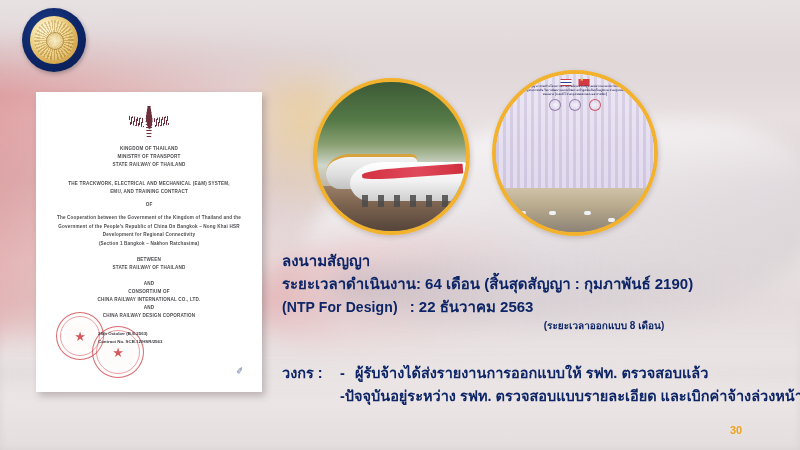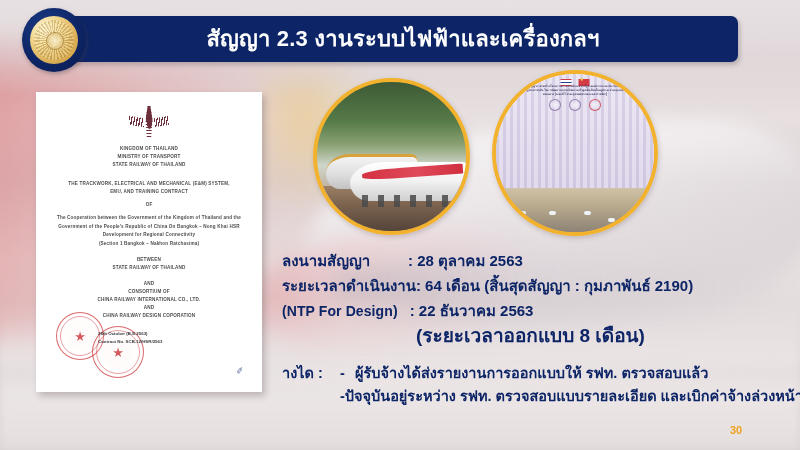--- a/index.html
+++ b/index.html
@@ -429,25 +429,26 @@
     color: #0d2566;
     font-weight: bold;
   }
   .info-row {
     display: flex;
     align-items: baseline;
     font-size: 15px;
     line-height: 1.52;
     white-space: nowrap;
   }
-  .info-row .lbl { min-width: 126px; display: inline-block; font-family: Liberation Mono, monospace; }
+  .info-row .lbl { min-width: 126px; display: inline-block; }
   .info-row .val { }
   .info-row.sub {
     padding-left: 134px;
-    font-size: 19px;
+    font-size: 10px;
+    justify-content: center;
   }
   .info-row .latin { font-size: 14px; letter-spacing: 0.1px; }
 
   .status {
     position: absolute;
     left: 282px; top: 362px;
     width: 512px;
     z-index: 7;
     color: #0d2566;
     font-weight: bold;
@@ -487,23 +488,20 @@
 
   <div class="bg-layer bg-flag-red"></div>
   <div class="bg-layer bg-flag-star"></div>
   <div class="bg-layer bg-train-body"></div>
   <div class="bg-layer bg-train-nose"></div>
   <div class="bg-layer bg-train-streak"></div>
   <div class="bg-layer bg-rail-band"></div>
   <div class="bg-layer bg-soft-white"></div>
   <div class="bg-layer bg-top-haze"></div>
 
-  <div class="title-bar">
-    <span class="title-text">สัญญา 2.3 งานระบบไฟฟ้าและเครื่องกลฯ</span>
-  </div>
 
   <div class="emblem-outer">
     <div class="emblem-inner"></div>
   </div>
 
   <div class="doc-card">
 
     <div class="srt-logo">
       <span class="wing-l"></span>
       <span class="body"></span>
@@ -600,38 +598,37 @@
     <span class="ppl p5">
       <span class="head"></span>
       <span class="torso"></span>
       <span class="legs"></span>
     </span>
   </div>
 
   <div class="info">
     <div class="info-row">
       <span class="lbl">ลงนามสัญญา</span>
-      <span class="val">: 28 ตุลาคม 2563</span>
     </div>
     <div class="info-row">
       <span class="lbl">ระยะเวลาดำเนินงาน</span>
       <span class="val">: 64 เดือน (สิ้นสุดสัญญา : กุมภาพันธ์ 2190)</span>
     </div>
     <div class="info-row">
       <span class="latin">(NTP For Design)</span>
       <span class="val" style="margin-left:12px">: 22 ธันวาคม 2563</span>
     </div>
     <div class="info-row sub">
       <span>(ระยะเวลาออกแบบ 8 เดือน)</span>
     </div>
   </div>
 
   <div class="status">
     <div class="status-head">
-      <span class="slbl">างได :</span>
+      <span class="slbl">วงกร :</span>
       <span class="dash">-</span>
       <span>ผู้รับจ้างได้ส่งรายงานการออกแบบให้ รฟท. ตรวจสอบแล้ว</span>
     </div>
     <div class="status-row2">
       <span class="dash">-</span>
       <span>ปัจจุบันอยู่ระหว่าง รฟท. ตรวจสอบแบบรายละเอียด และเบิกค่าจ้างล่วงหน้า</span>
     </div>
   </div>
 
   <div class="page-no">30</div>

